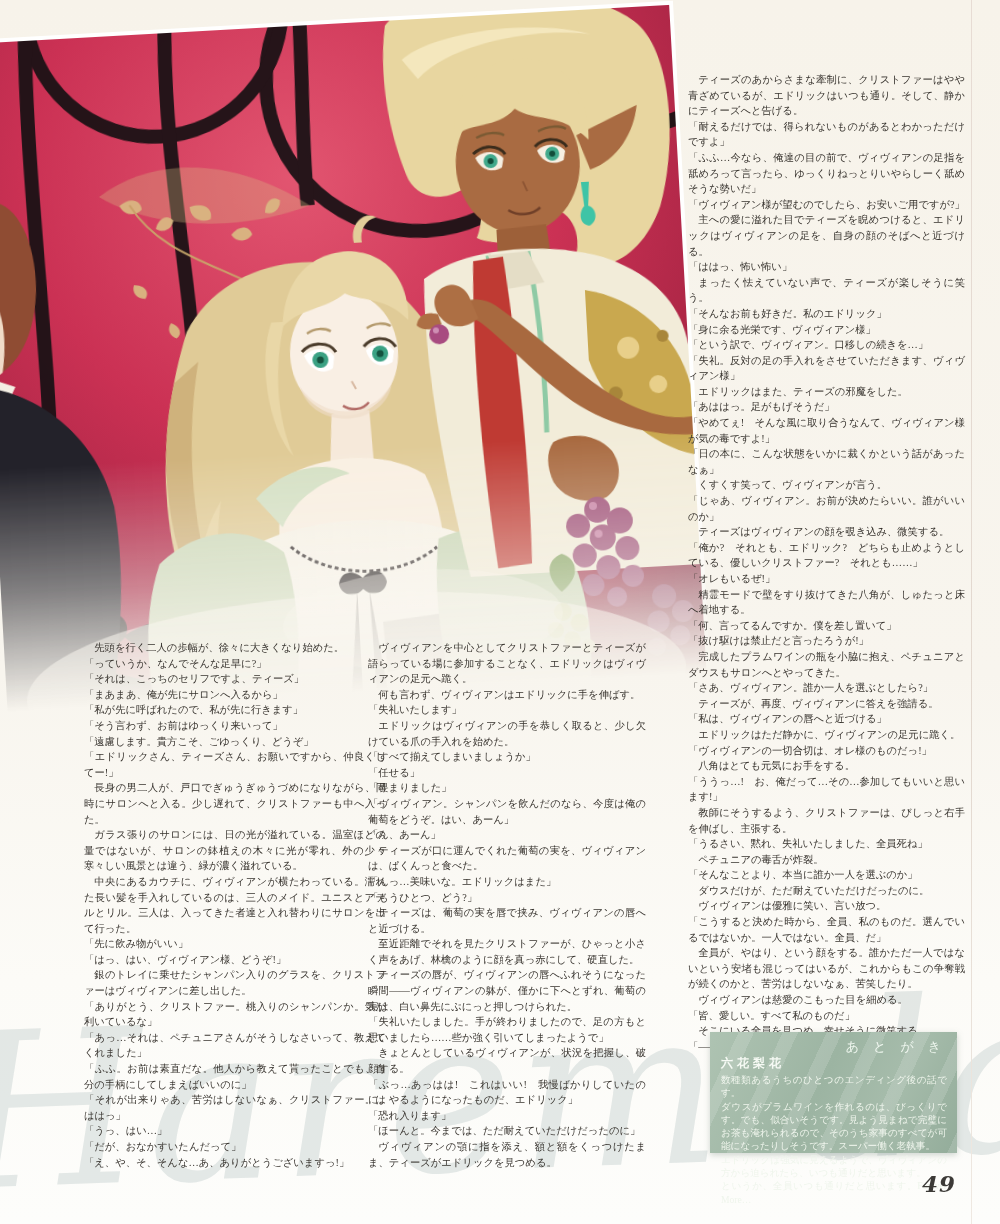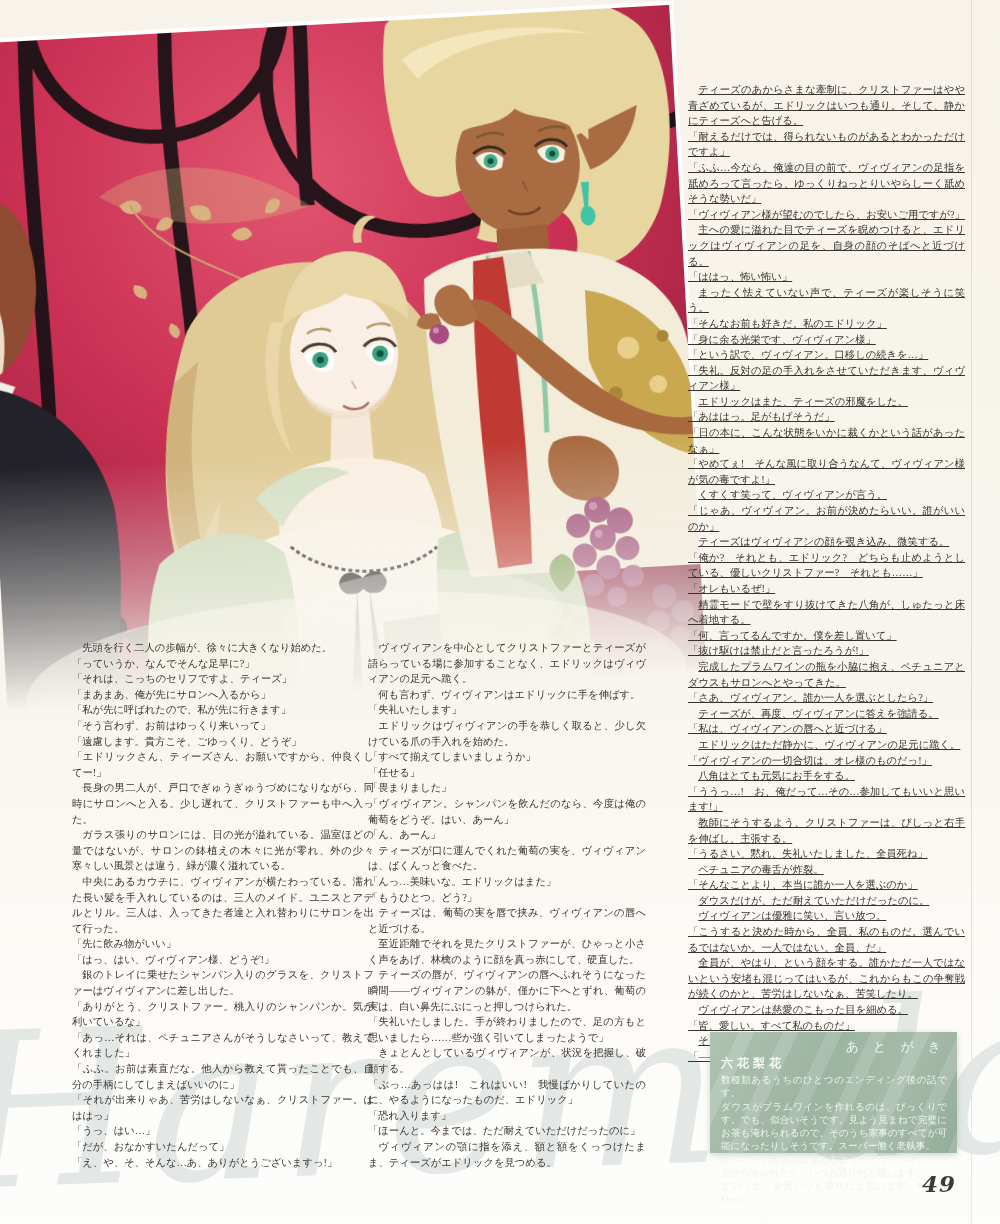--- a/index.html
+++ b/index.html
@@ -23,22 +23,22 @@
     font-family:"DejaVu Serif","Liberation Serif",serif;font-style:italic;
     font-size:215px;line-height:1;color:rgba(168,184,184,.30);
     letter-spacing:4px;white-space:nowrap;transform:rotate(-2deg);z-index:1;
     pointer-events:none;}
 
   
   .col{position:absolute;color:#37332e;font-size:10.3px;line-height:15.6px;
        text-align:justify;z-index:2;}
   .col .para{margin:0;}
   .col .para.indent{text-indent:1em;}
-  .col-right{left:688px;top:82px;width:277px;height:930px;text-decoration:underline;}
-  .col-left{left:72px;top:640px;width:302px;height:475px;}
+  .col-right{left:688px;top:72px;width:277px;height:930px;}
+  .col-left{left:84px;top:640px;width:302px;height:475px;}
   .col-mid{left:368px;top:640px;width:278px;height:475px;}
 
   
   .afterword{position:absolute;left:710px;top:1032px;width:247px;height:121px;
     z-index:3;box-sizing:border-box;padding:8px 10px 8px 11px;
     background:linear-gradient(115deg,#aec3b2 0%,#9cb4a2 45%,#a6bcab 70%,#93ac9a 100%);
     box-shadow:0 2px 6px rgba(120,140,125,.35);}
   .afterword:before{content:"";position:absolute;inset:0;
     background:repeating-linear-gradient(115deg,rgba(255,255,255,0) 0 26px,rgba(255,255,255,.14) 26px 40px);
     pointer-events:none;}
@@ -257,22 +257,22 @@
       <div class="para">「ヴィヴィアン様が望むのでしたら、お安いご用ですが?」</div>
       <div class="para indent">主への愛に溢れた目でティーズを睨めつけると、エドリックはヴィヴィアンの足を、自身の顔のそばへと近づける。</div>
       <div class="para">「ははっ、怖い怖い」</div>
       <div class="para indent">まったく怯えていない声で、ティーズが楽しそうに笑う。</div>
       <div class="para">「そんなお前も好きだ。私のエドリック」</div>
       <div class="para">「身に余る光栄です、ヴィヴィアン様」</div>
       <div class="para">「という訳で、ヴィヴィアン。口移しの続きを…」</div>
       <div class="para">「失礼。反対の足の手入れをさせていただきます、ヴィヴィアン様」</div>
       <div class="para indent">エドリックはまた、ティーズの邪魔をした。</div>
       <div class="para">「あははっ。足がもげそうだ」</div>
+      <div class="para">「やめてぇ!　そんな風に取り合うなんて、ヴィヴィアン様が気の毒ですよ!」</div>
       <div class="para">「日の本に、こんな状態をいかに裁くかという話があったなぁ」</div>
-      <div class="para">「やめてぇ!　そんな風に取り合うなんて、ヴィヴィアン様が気の毒ですよ!」</div>
       <div class="para indent">くすくす笑って、ヴィヴィアンが言う。</div>
       <div class="para">「じゃあ、ヴィヴィアン。お前が決めたらいい。誰がいいのか」</div>
       <div class="para indent">ティーズはヴィヴィアンの顔を覗き込み、微笑する。</div>
       <div class="para">「俺か?　それとも、エドリック?　どちらも止めようとしている、優しいクリストファー?　それとも……」</div>
       <div class="para">「オレもいるぜ!」</div>
       <div class="para indent">精霊モードで壁をすり抜けてきた八角が、しゅたっと床へ着地する。</div>
       <div class="para">「何、言ってるんですか。僕を差し置いて」</div>
       <div class="para">「抜け駆けは禁止だと言ったろうが!」</div>
       <div class="para indent">完成したプラムワインの瓶を小脇に抱え、ペチュニアとダウスもサロンへとやってきた。</div>
       <div class="para">「さあ、ヴィヴィアン。誰か一人を選ぶとしたら?」</div>

